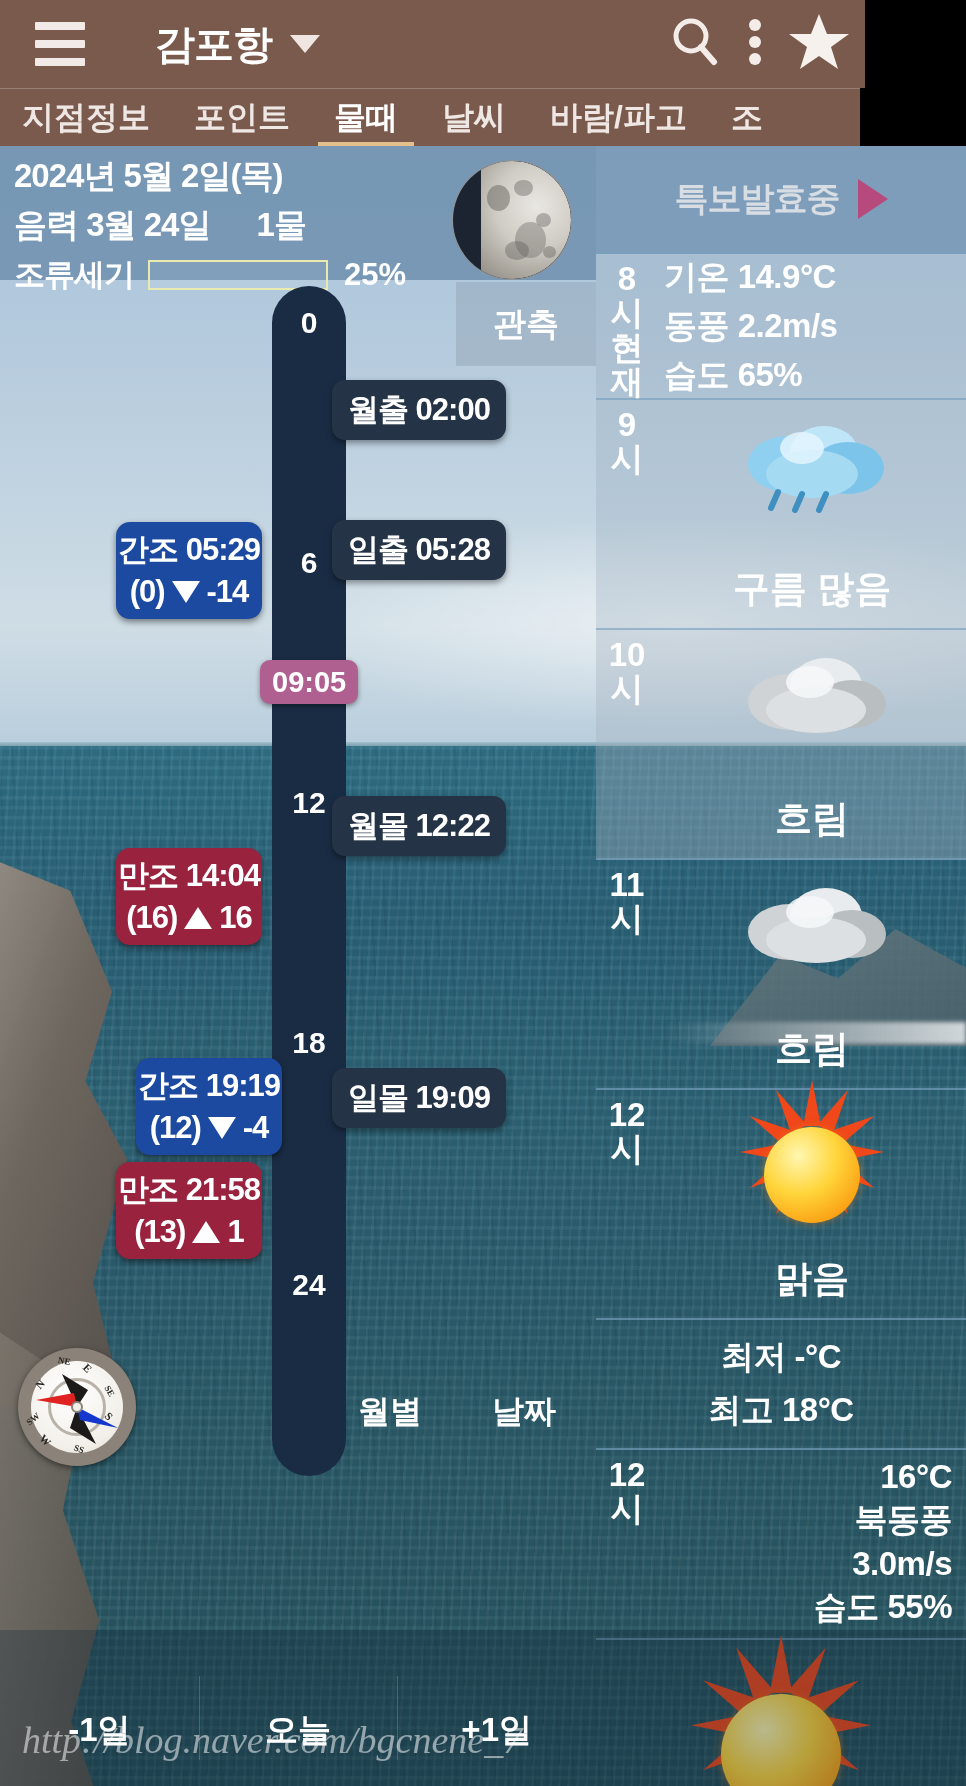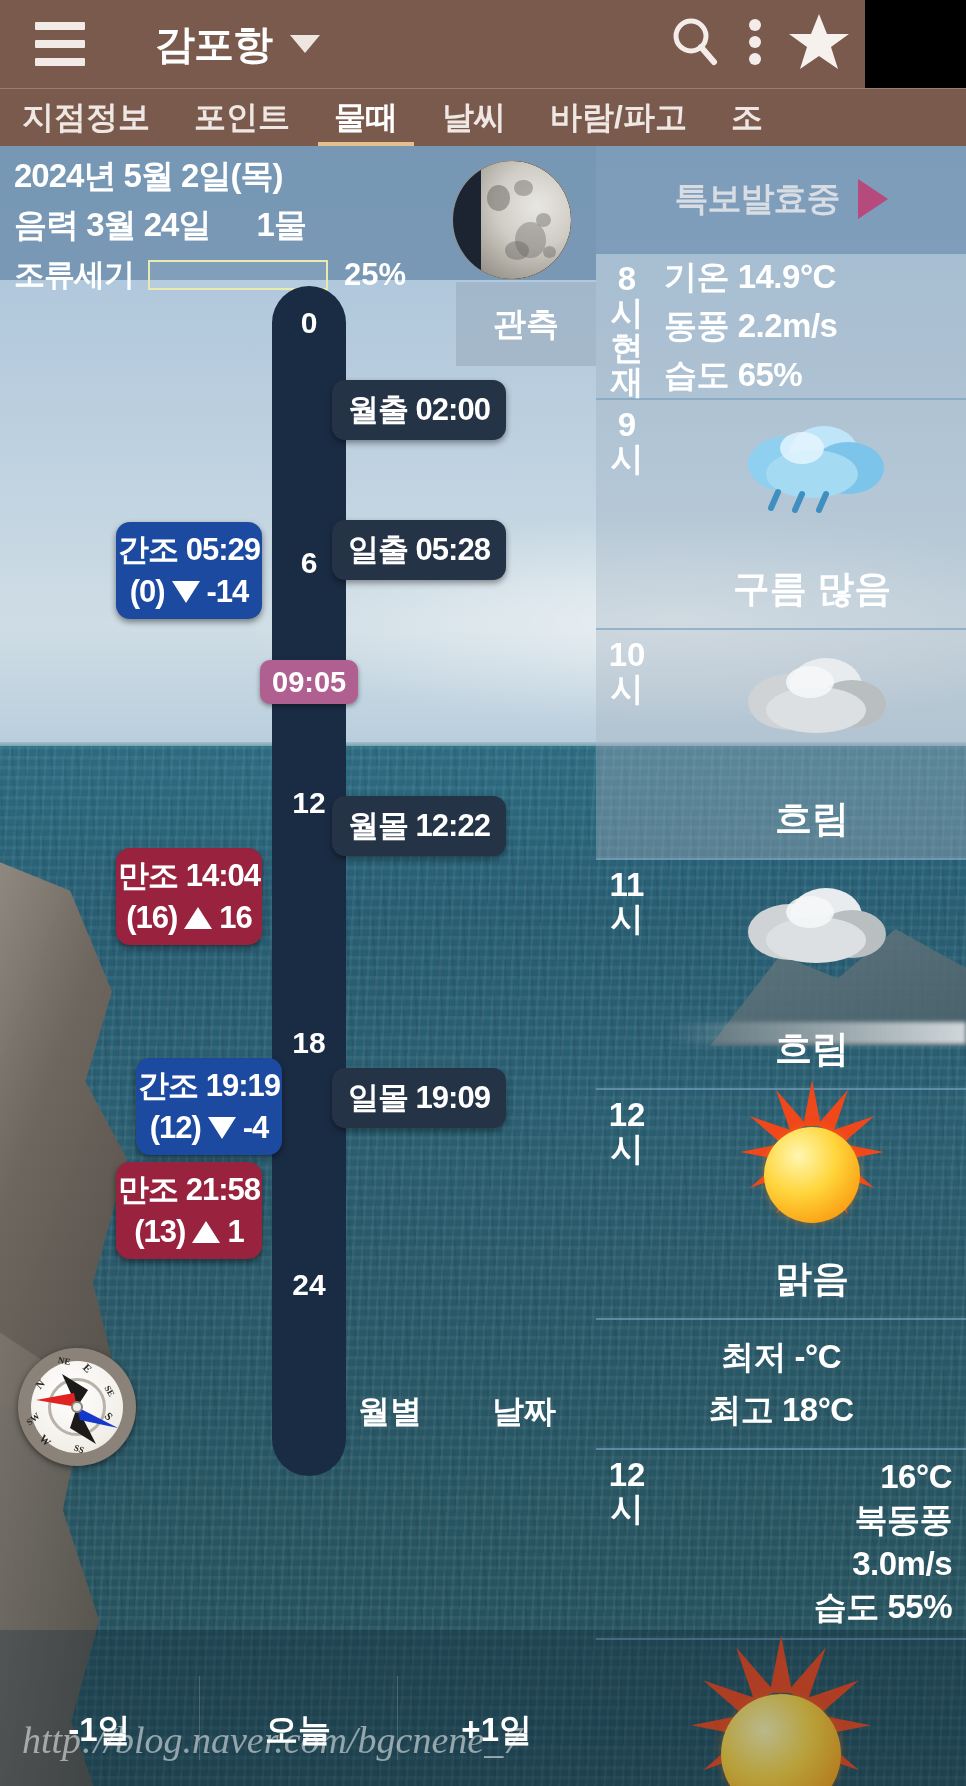--- a/index.html
+++ b/index.html
@@ -21,21 +21,21 @@
                 border-top:18px solid #efe6e1; }
   .watermark-top { position:absolute; left:390px; top:8px; width:560px; height:70px;
                    color:rgba(255,255,255,0.33); font-family:"Liberation Serif","DejaVu Serif",serif;
                    font-style:italic; font-size:46px; display:flex; align-items:center;
                    pointer-events:none; white-space:nowrap; }
   .topicons { position:absolute; right:14px; top:0; height:88px; display:flex;
               align-items:center; gap:22px; }
   .ic { cursor:pointer; }
 
   
-  .tabs { position:absolute; left:0; top:88px; width:966px; height:58px;
+  .tabs { position:absolute; left:0; top:88px; width:860px; height:58px;
           background:#7a5a4d; display:flex; align-items:center;
           border-top:1px solid rgba(255,255,255,0.22); overflow:hidden; }
   .tab { color:#efe7e3; font-size:32px; font-weight:bold; white-space:nowrap;
          height:58px; display:flex; align-items:center; padding:0 22px; position:relative; }
   .tab.active { color:#ffffff; }
   .tab.active:after { content:""; position:absolute; left:6px; right:6px; bottom:0;
                       height:5px; background:#e3c08c; }
 
   
   .photo { position:absolute; left:0; top:146px; width:966px; height:1640px; overflow:hidden; }

